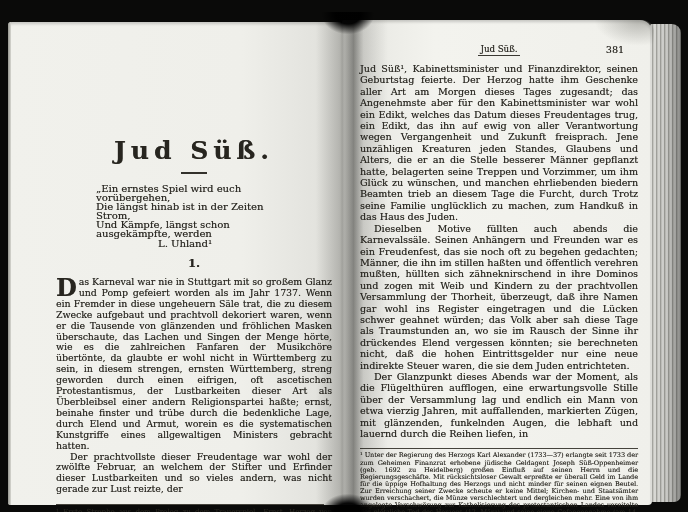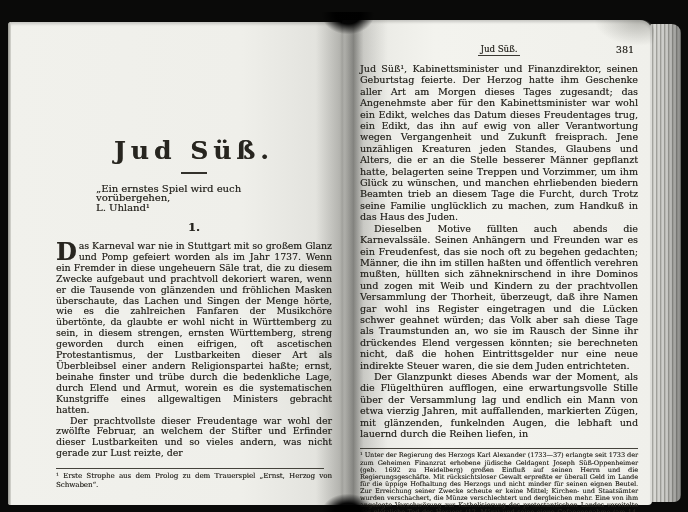--- a/index.html
+++ b/index.html
@@ -28,49 +28,51 @@
   .corner-curl{position:absolute;left:594px;top:20px;width:60px;height:26px;border-radius:0 12px 0 0;
     background:radial-gradient(ellipse at 75% 0%,rgba(110,110,104,0.45),rgba(0,0,0,0) 70%);}
   
   .ink{color:#27251f;text-shadow:0.25px 0 0 rgba(39,37,31,0.55);}
   .left-content{position:absolute;left:48px;right:10px;top:0;}
   .right-content{position:absolute;left:18px;right:14px;top:0;}
   .chapter-title{margin-top:114px;text-align:center;font-size:25px;font-weight:bold;
     letter-spacing:5px;}
   .title-rule{width:26px;height:2px;background:#33312b;margin:7px auto 0 auto;}
   .epigraph{margin:10px auto 0 auto;width:196px;font-size:10px;line-height:9px;}
-  .epigraph-attr{text-align:left;padding-right:18px;margin-top:1px;}
+  .epigraph-attr{text-align:center;padding-right:18px;margin-top:1px;}
   .section-number{margin-top:8px;text-align:center;font-size:11.5px;font-weight:bold;}
   .bodytext{font-size:9.3px;line-height:10.9px;text-align:justify;margin:0;}
   .page-right .bodytext{font-size:9.5px;line-height:11.4px;}
   .first-body{margin-top:7px;}
   .dropcap::first-letter{float:left;font-size:24px;line-height:19px;font-weight:bold;
     padding:1px 2px 0 0;}
   .indent{text-indent:14px;}
   .footnote-rule{height:1px;background:#45433c;margin-top:9px;}
   .page-left .footnote-rule{width:97%;}
   .footnote{font-size:7px;line-height:8.6px;text-align:justify;margin-top:3px;}
   .page-right .footnote{font-size:6.4px;line-height:7.1px;}
   .running-header{margin-top:24px;position:relative;height:12px;}
   .header-title{position:absolute;left:0;right:0;text-align:center;font-size:8.6px;}
   .header-title span{border-bottom:0.8px solid #3a3832;padding:0 2px 1px 2px;}
-  .page-number{position:absolute;right:4px;top:0;font-size:9.5px;}
+  .page-number{position:absolute;right:14px;top:0;font-size:9.5px;}
 </style>
 </head>
 <body>
 
 <div class="scene">
 
   <div class="page page-left">
     <div class="left-content ink">
       <div class="chapter-title">Jud Süß.</div>
       <div class="title-rule"></div>
 
       <div class="epigraph">
         <div>„Ein ernstes Spiel wird euch vorübergehen,</div>
+        <div>Die längst hinab ist in der Zeiten Strom,</div>
+        <div>Und Kämpfe, längst schon ausgekämpfte, werden</div>
         <div class="epigraph-attr">L. Uhland¹</div>
       </div>
 
       <div class="section-number">1.</div>
 
       <p class="bodytext first-body dropcap">Das Karneval war nie in Stuttgart mit so großem Glanz und Pomp gefeiert worden als im Jahr 1737. Wenn ein Fremder in diese ungeheuern Säle trat, die zu diesem Zwecke aufgebaut und prachtvoll dekoriert waren, wenn er die Tausende von glänzenden und fröhlichen Masken überschaute, das Lachen und Singen der Menge hörte, wie es die zahlreichen Fanfaren der Musikchöre übertönte, da glaubte er wohl nicht in Württemberg zu sein, in diesem strengen, ernsten Württemberg, streng geworden durch einen eifrigen, oft ascetischen Protestantismus, der Lustbarkeiten dieser Art als Überbleibsel einer andern Religionspartei haßte; ernst, beinahe finster und trübe durch die bedenkliche Lage, durch Elend und Armut, worein es die systematischen Kunstgriffe eines allgewaltigen Ministers gebracht hatten.</p>
       <p class="bodytext indent">Der prachtvollste dieser Freudentage war wohl der zwölfte Februar, an welchem der Stifter und Erfinder dieser Lustbarkeiten und so vieles andern, was nicht gerade zur Lust reizte, der</p>
 
       <div class="footnote-rule"></div>
       <p class="footnote">¹ Erste Strophe aus dem Prolog zu dem Trauerspiel „Ernst, Herzog von Schwaben“.</p>

